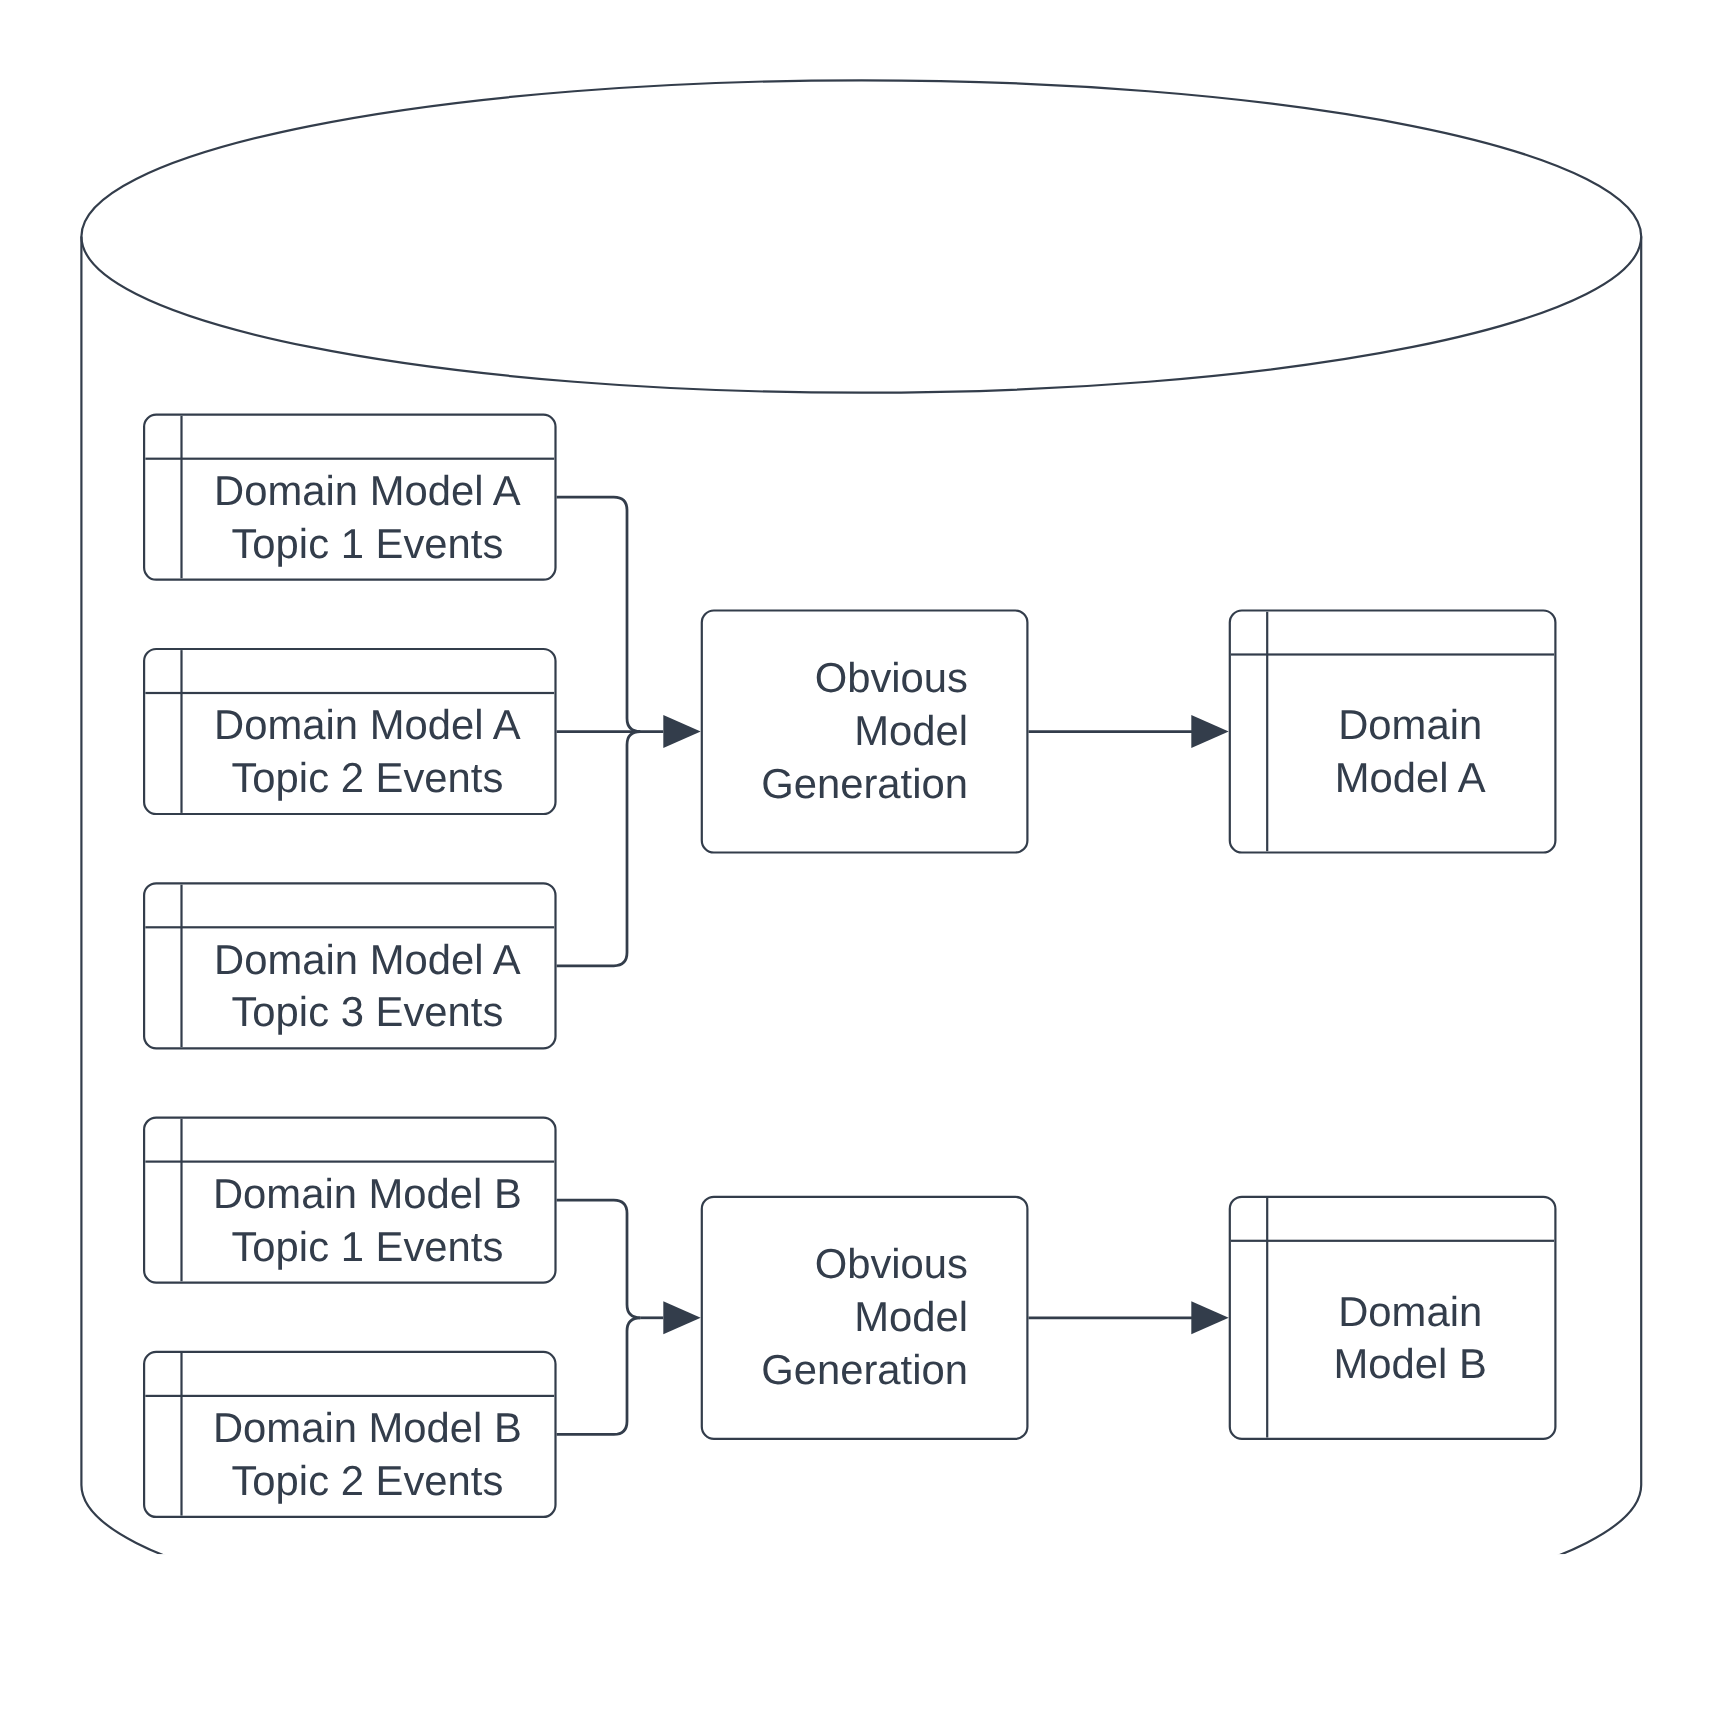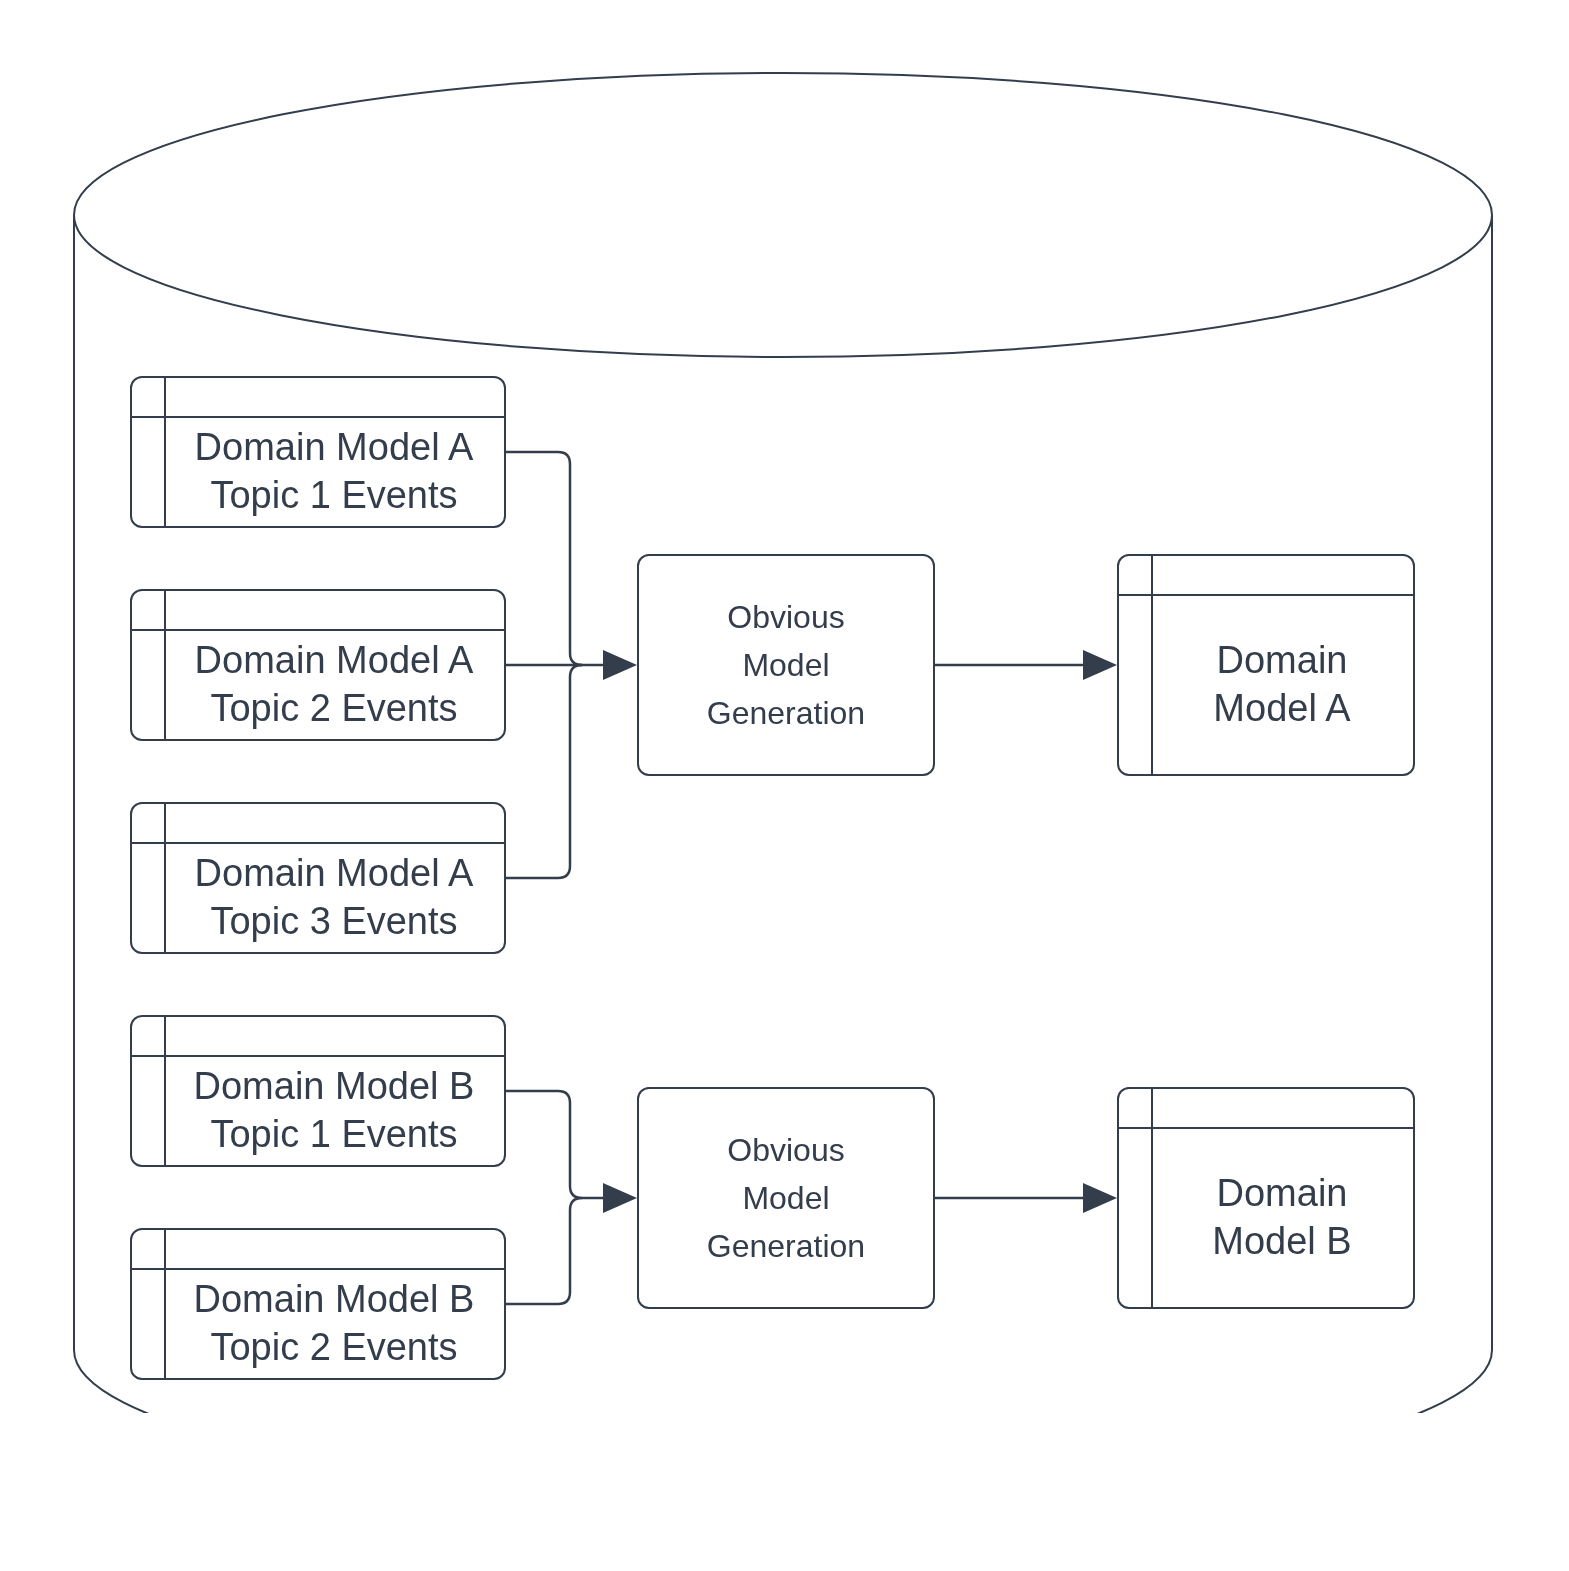--- a/index.html
+++ b/index.html
@@ -42,22 +42,22 @@
     text-align:center;white-space:pre-line;
     font-size:38px;line-height:48px;
   }
   .process-box{
     position:absolute;
     box-sizing:border-box;
     background:var(--fill);
     border:2.5px solid var(--stroke);
     border-radius:12px;
     display:flex;align-items:center;justify-content:center;
-    text-align:center;white-space:pre-line;
-    font-size:32px;line-height:48px;
+    text-align:right;white-space:pre-line;
+    font-size:38px;line-height:48px;
   }
   .cyl-label{
     position:absolute;left:533px;top:1430px;width:500px;height:50px;
     display:flex;align-items:center;justify-content:center;
     font-size:38px;line-height:48px;
   }
 </style>
 </head>
 <body>
 

